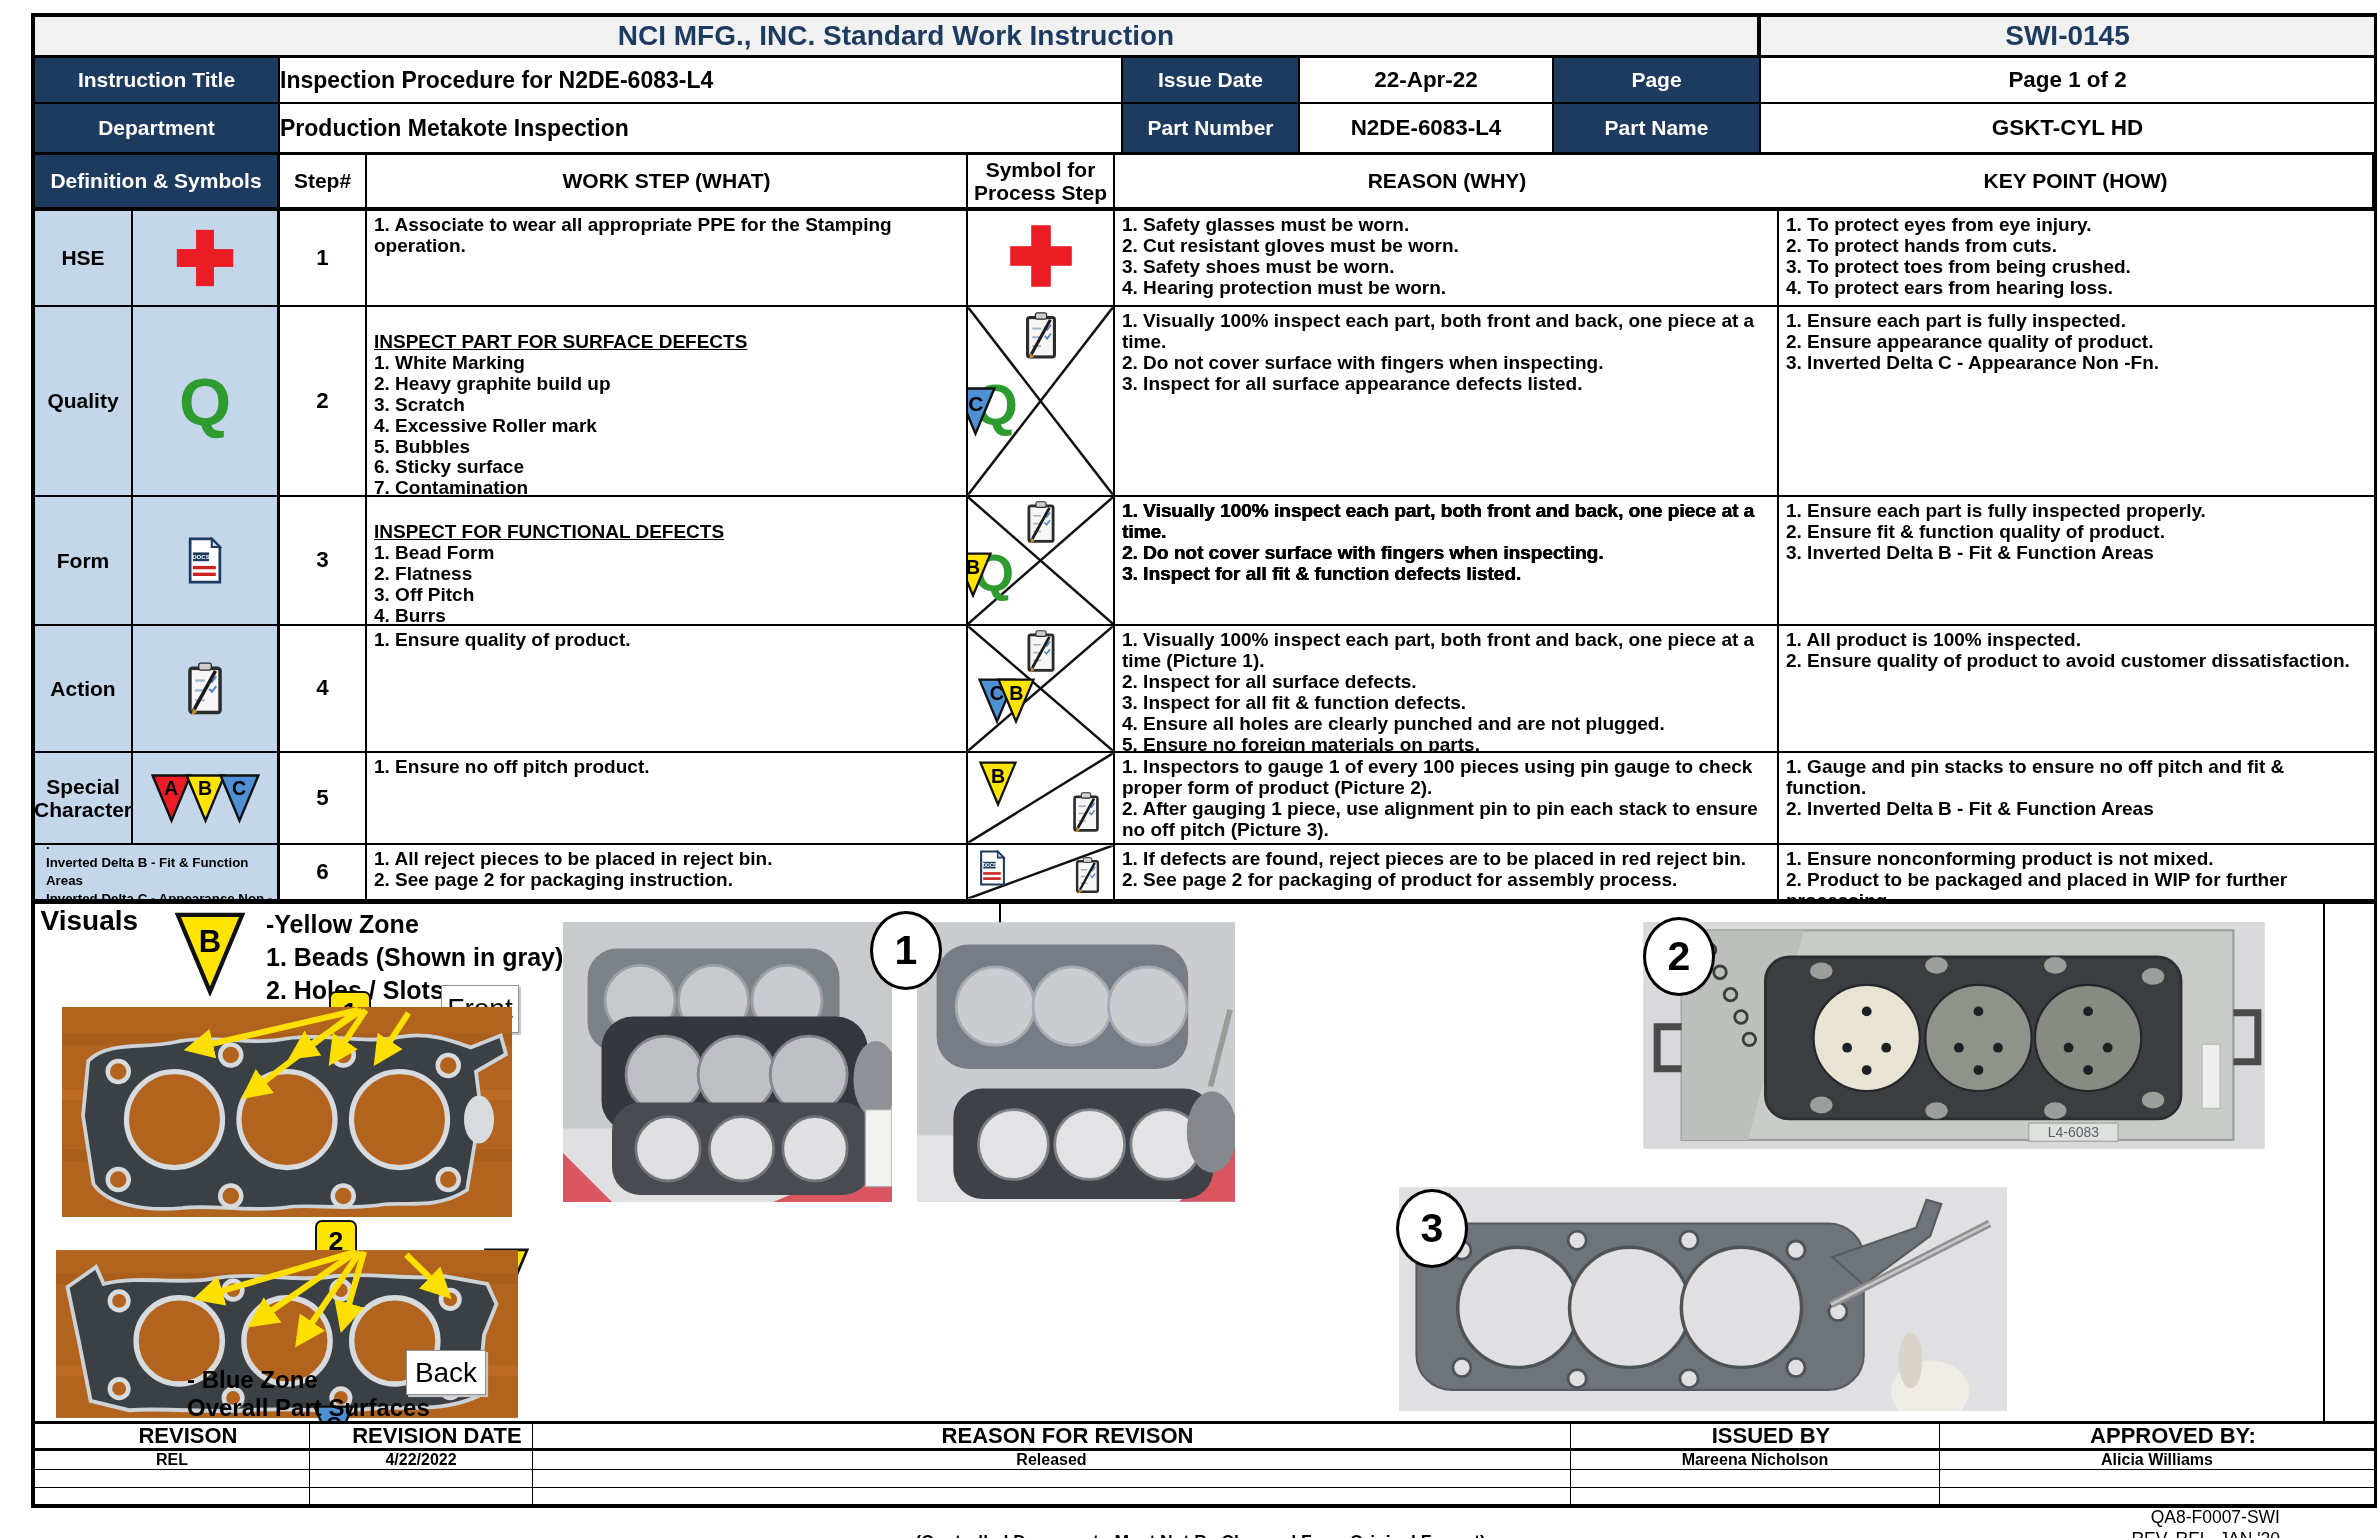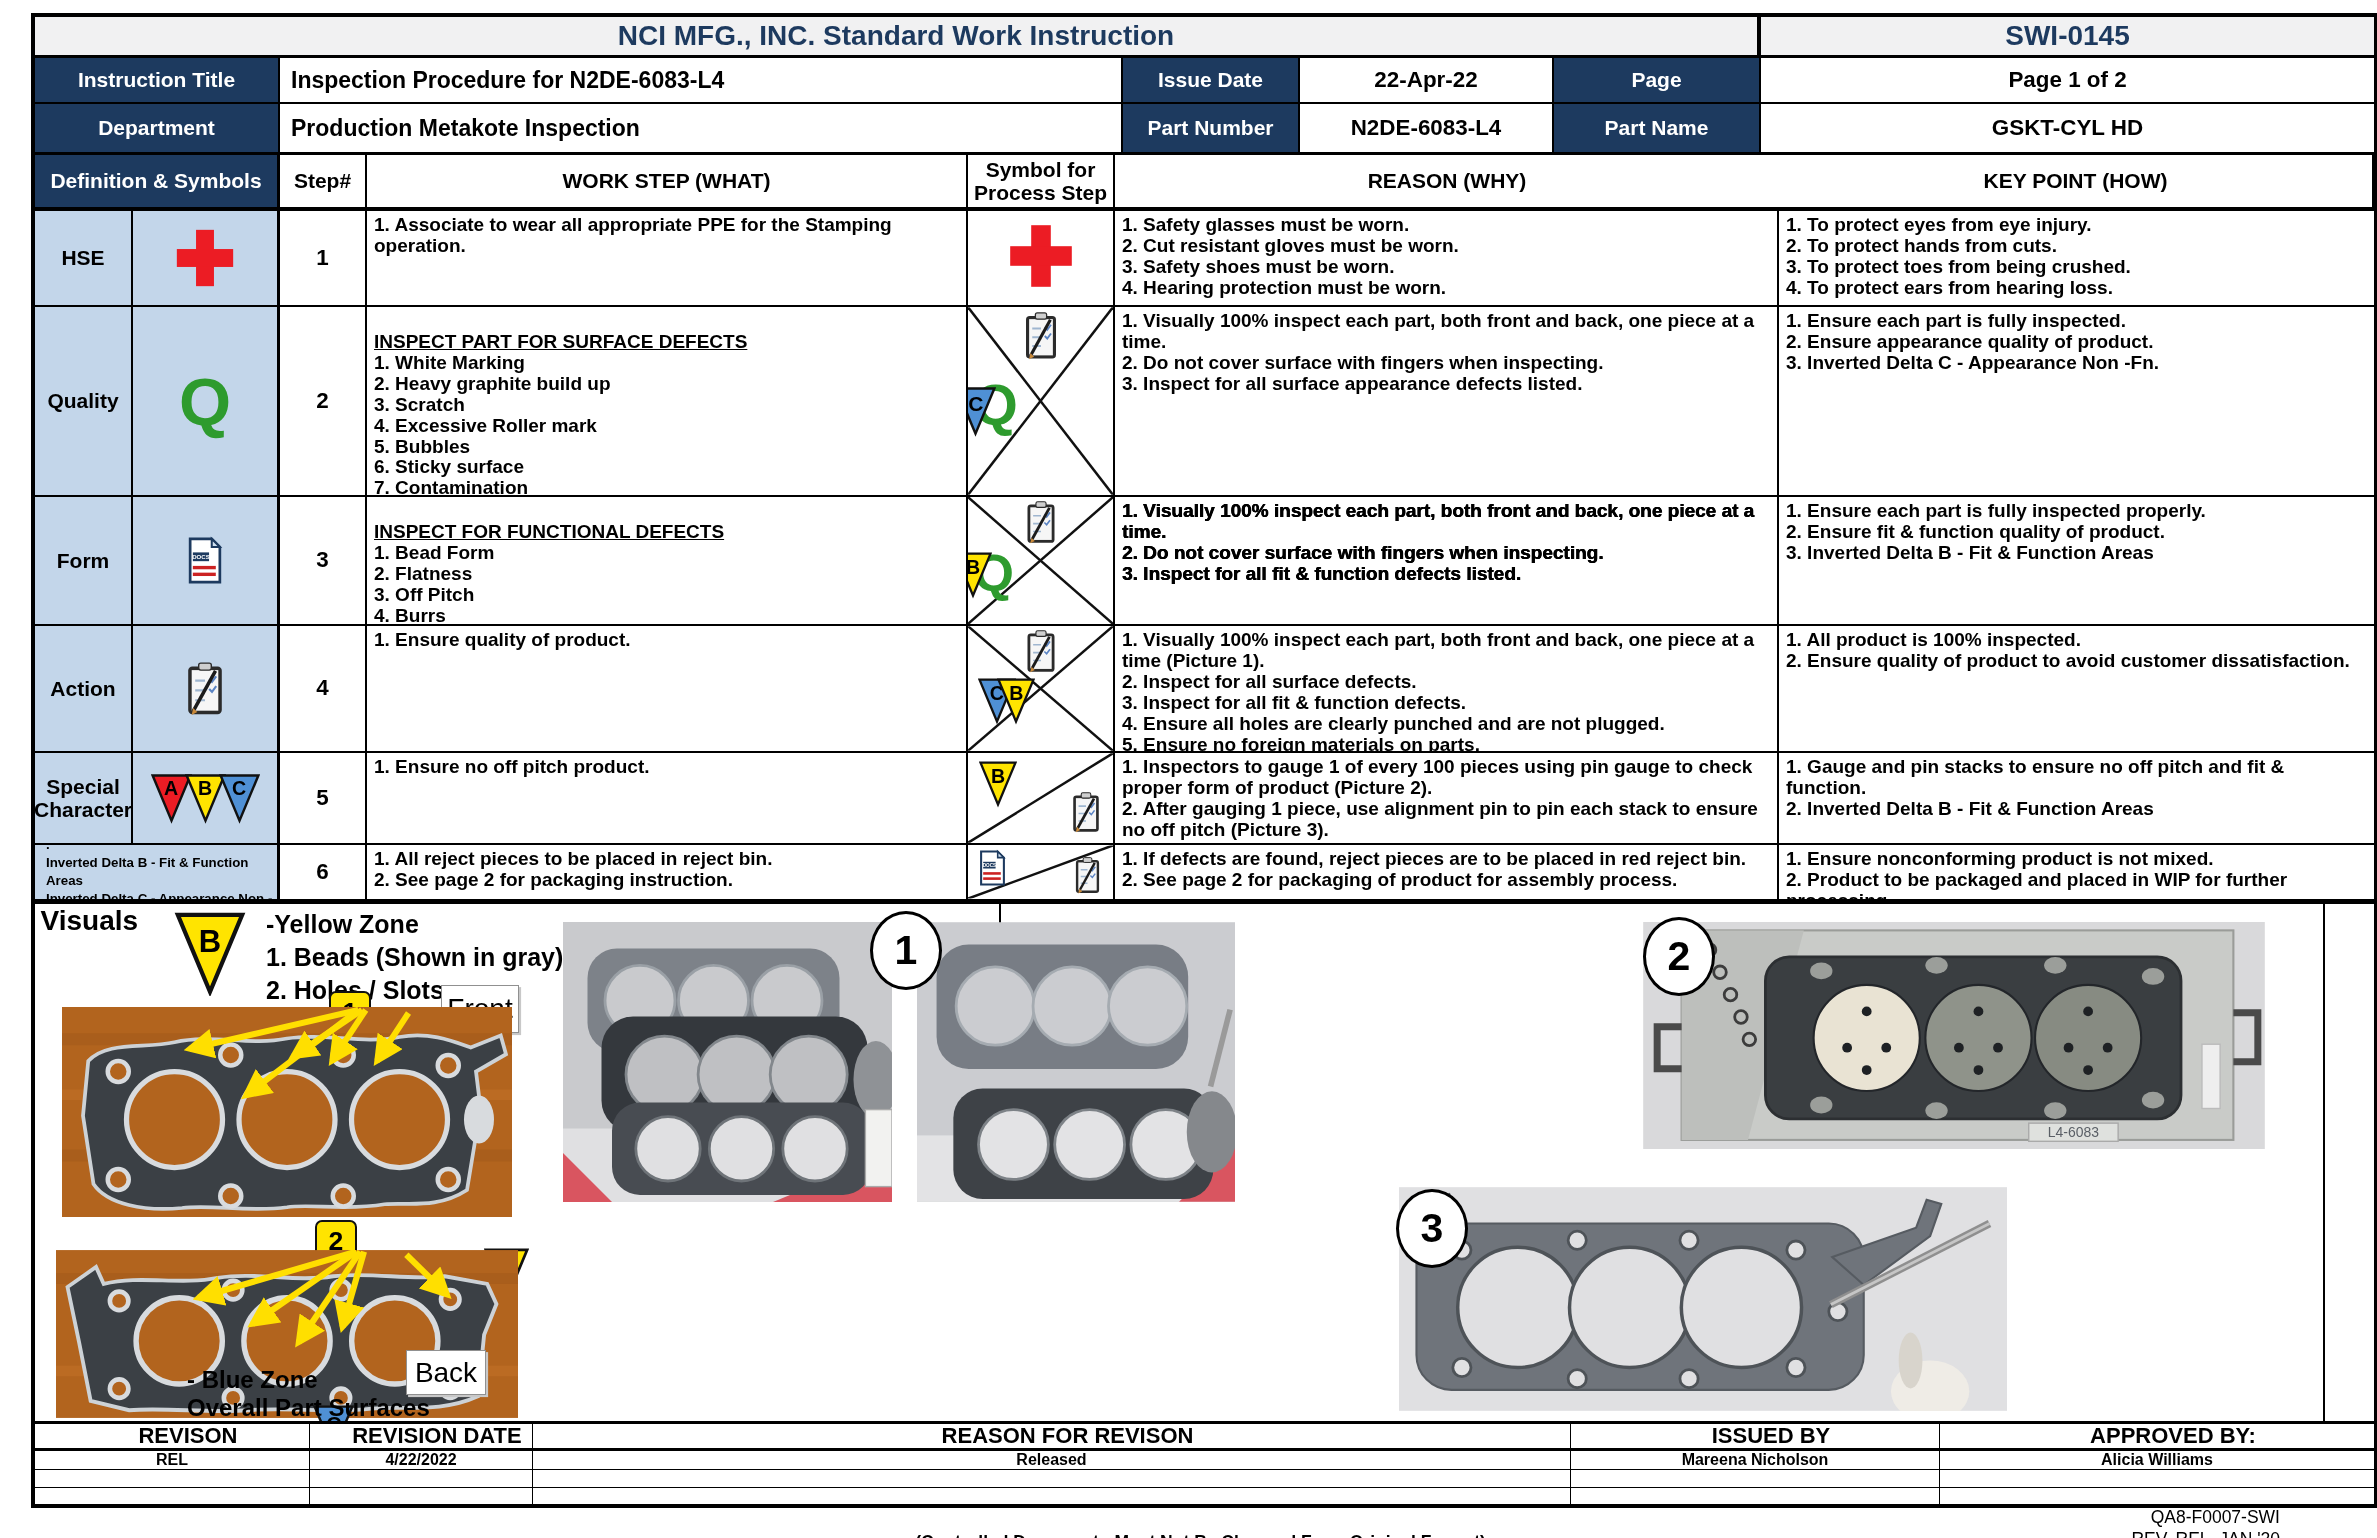--- a/index.html
+++ b/index.html
@@ -13,21 +13,21 @@
   .tleft{background:#f1f1f2;display:flex;align-items:center;justify-content:center;}
   .tright{background:#f1f1f2;border-left:4.2px solid #000;display:flex;align-items:center;justify-content:center;}
   .ttext{color:#1d3a5f;font-weight:bold;font-size:28px;}
   
   .irow{display:grid;grid-template-columns:245px 843px 177px 254px 207px auto;}
   .irow1{height:44px;}
   .irow2{height:48px;}
   .ic{border-right:2.1px solid #000;display:flex;align-items:center;overflow:hidden;}
   .ic:last-child{border-right:none;}
   .navy{background:#1d3a5f;color:#fff;font-weight:bold;font-size:21px;justify-content:center;text-align:center;}
-  .ival{font-weight:bold;font-size:23px;padding-left:11px;}
+  .ival{font-weight:bold;font-size:23px;padding-left:0;}
   .icen{justify-content:center;font-weight:bold;font-size:22.4px;}
   .irow2x{border-top:2.8px solid #000;}
   
   .mtable{display:grid;grid-template-columns:98px 147px 87px 601px 147px 664px auto;
           grid-template-rows:56px 96px 190px 129px 127px 92px 56px;font-size:19px;line-height:1.1;font-weight:bold;}
   .c{border-right:2.1px solid #000;border-bottom:2.8px solid #000;overflow:hidden;position:relative;}
   .hc{display:flex;align-items:center;justify-content:center;text-align:center;font-weight:bold;font-size:21px;border-bottom:4.2px solid #000;}
   .defh{grid-column:1/3;background:#1d3a5f;color:#fff;border-right:3.5px solid #000;}
   .blue{background:#c3d6ea;}
   .lab{display:flex;align-items:center;justify-content:center;text-align:center;font-size:21px;}

